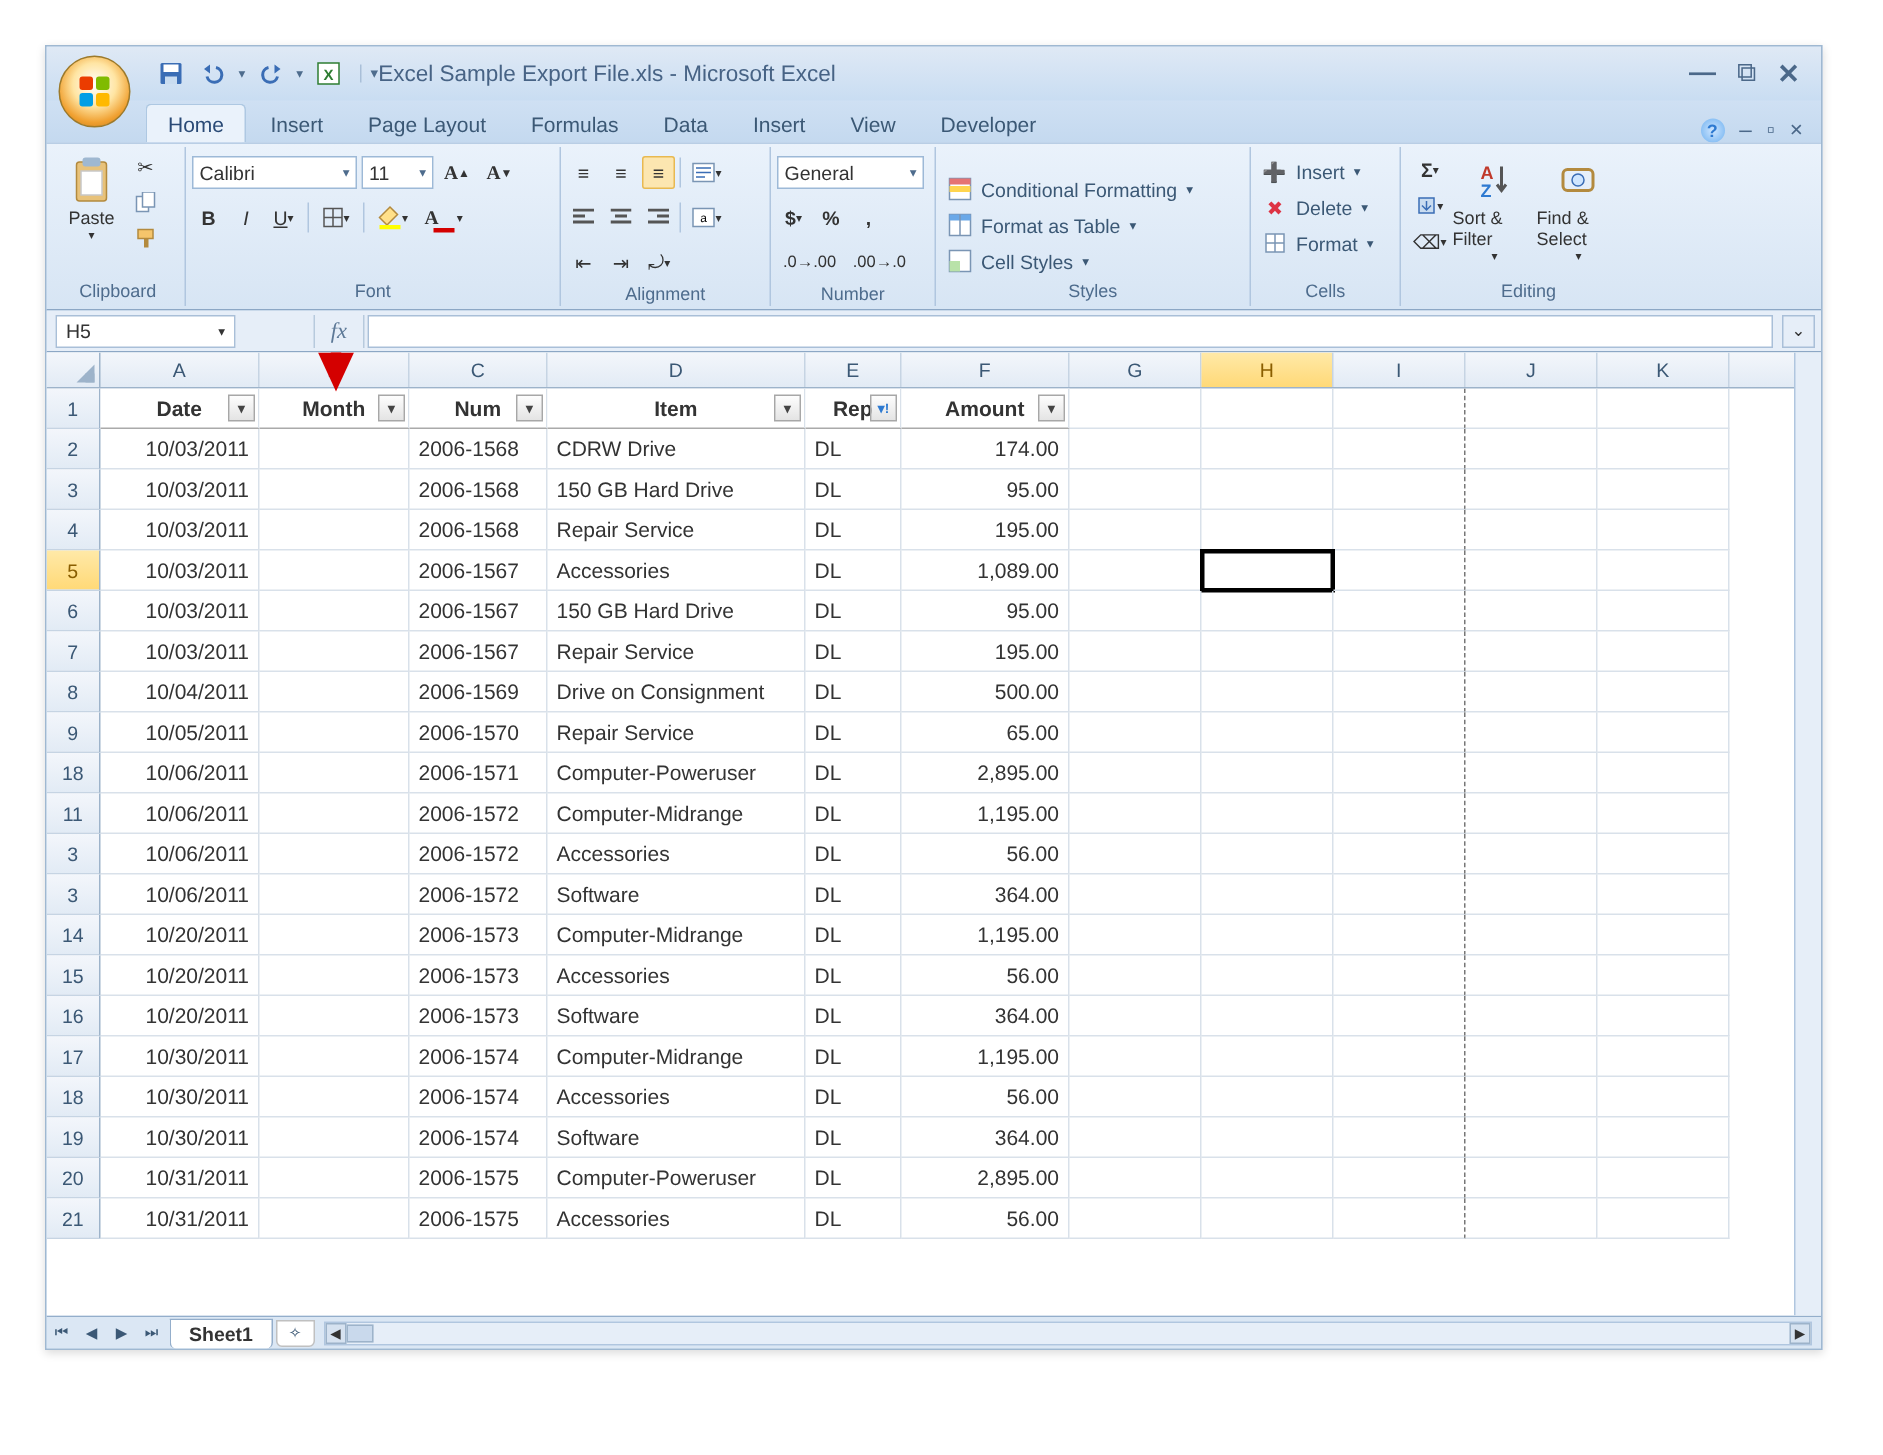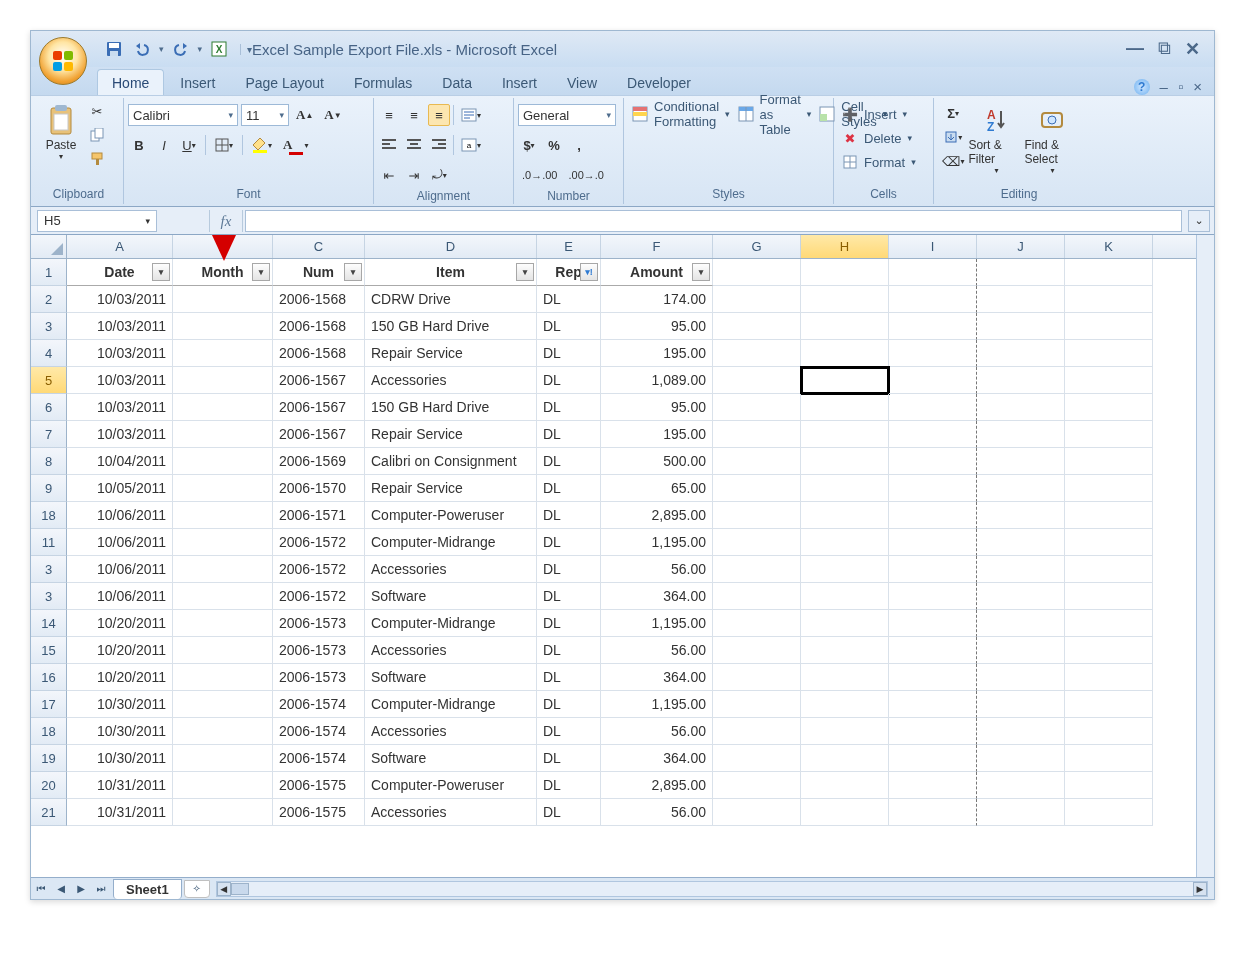--- a/index.html
+++ b/index.html
@@ -344,21 +344,21 @@
         <div class="rb-row">
           <div class="rb-btn" style="font-size:11px;">.0→.00</div>
           <div class="rb-btn" style="font-size:11px;">.00→.0</div>
         </div>
       </div>
         </div>
       <div class="group-label">Number</div>
     </div>
 
     <div class="group" style="width:210px;">
-      <div class="group-body" style="flex-direction:row;padding-top:2px;">
+      <div class="group-body" style="flex-direction:column;padding-top:2px;justify-content:flex-end;">
         <div class="styles-item">
             <span class="mini-ic">
               <svg width="16" height="16">
                 <rect x="1" y="1" width="14" height="14" fill="#fff" stroke="#7a95b4"></rect>
                 <rect x="1" y="1" width="14" height="4" fill="#e57373"></rect>
                 <rect x="1" y="6" width="14" height="4" fill="#ffd54f"></rect>
               </svg>
             </span>
             <span>Conditional Formatting</span>
             <span class="dd">▾</span>
@@ -589,21 +589,21 @@
               <div class="cell cH"></div>
               <div class="cell cI dashed"></div>
               <div class="cell cJ"></div>
               <div class="cell cK"></div>
             </div>
             <div class="row">
               <div class="rowhead">8</div>
               <div class="cell cA num">10/04/2011</div>
               <div class="cell cB"></div>
               <div class="cell cC">2006-1569</div>
-              <div class="cell cD">Calibri on Consignment</div>
+              <div class="cell cD">Drive on Consignment</div>
               <div class="cell cE">DL</div>
               <div class="cell cF num">500.00</div>
               <div class="cell cG"></div>
               <div class="cell cH"></div>
               <div class="cell cI dashed"></div>
               <div class="cell cJ"></div>
               <div class="cell cK"></div>
             </div>
             <div class="row">
               <div class="rowhead">9</div>

